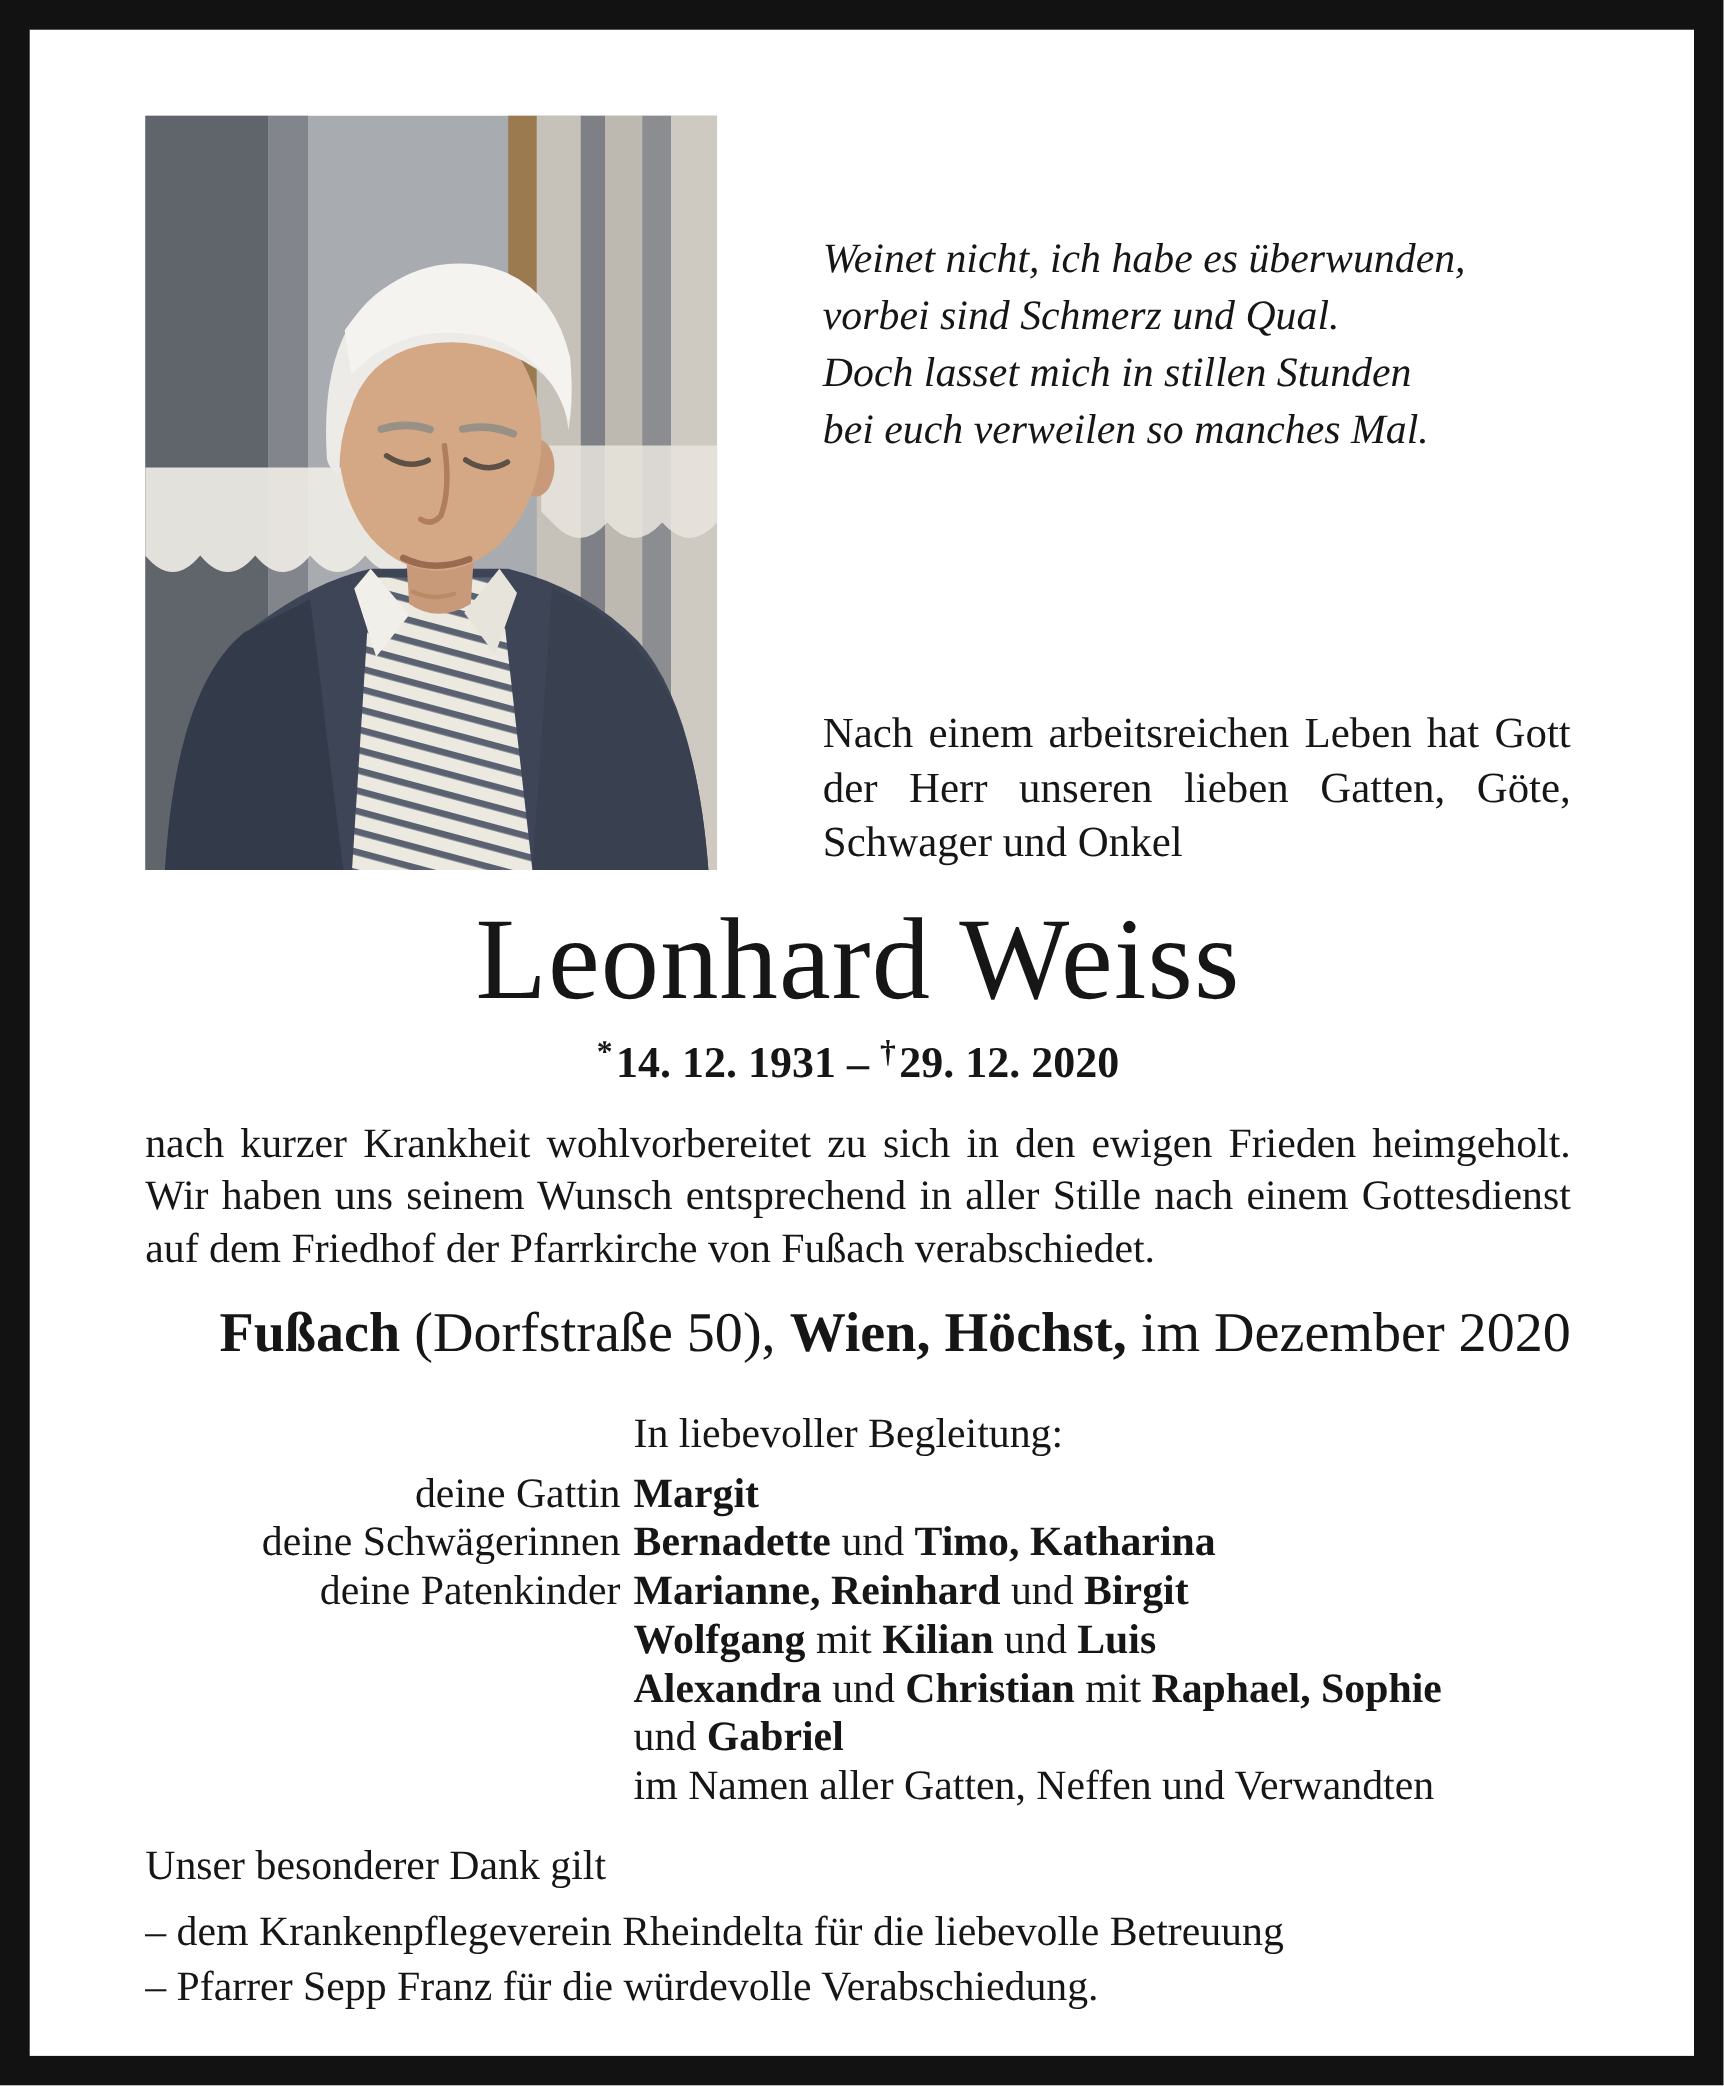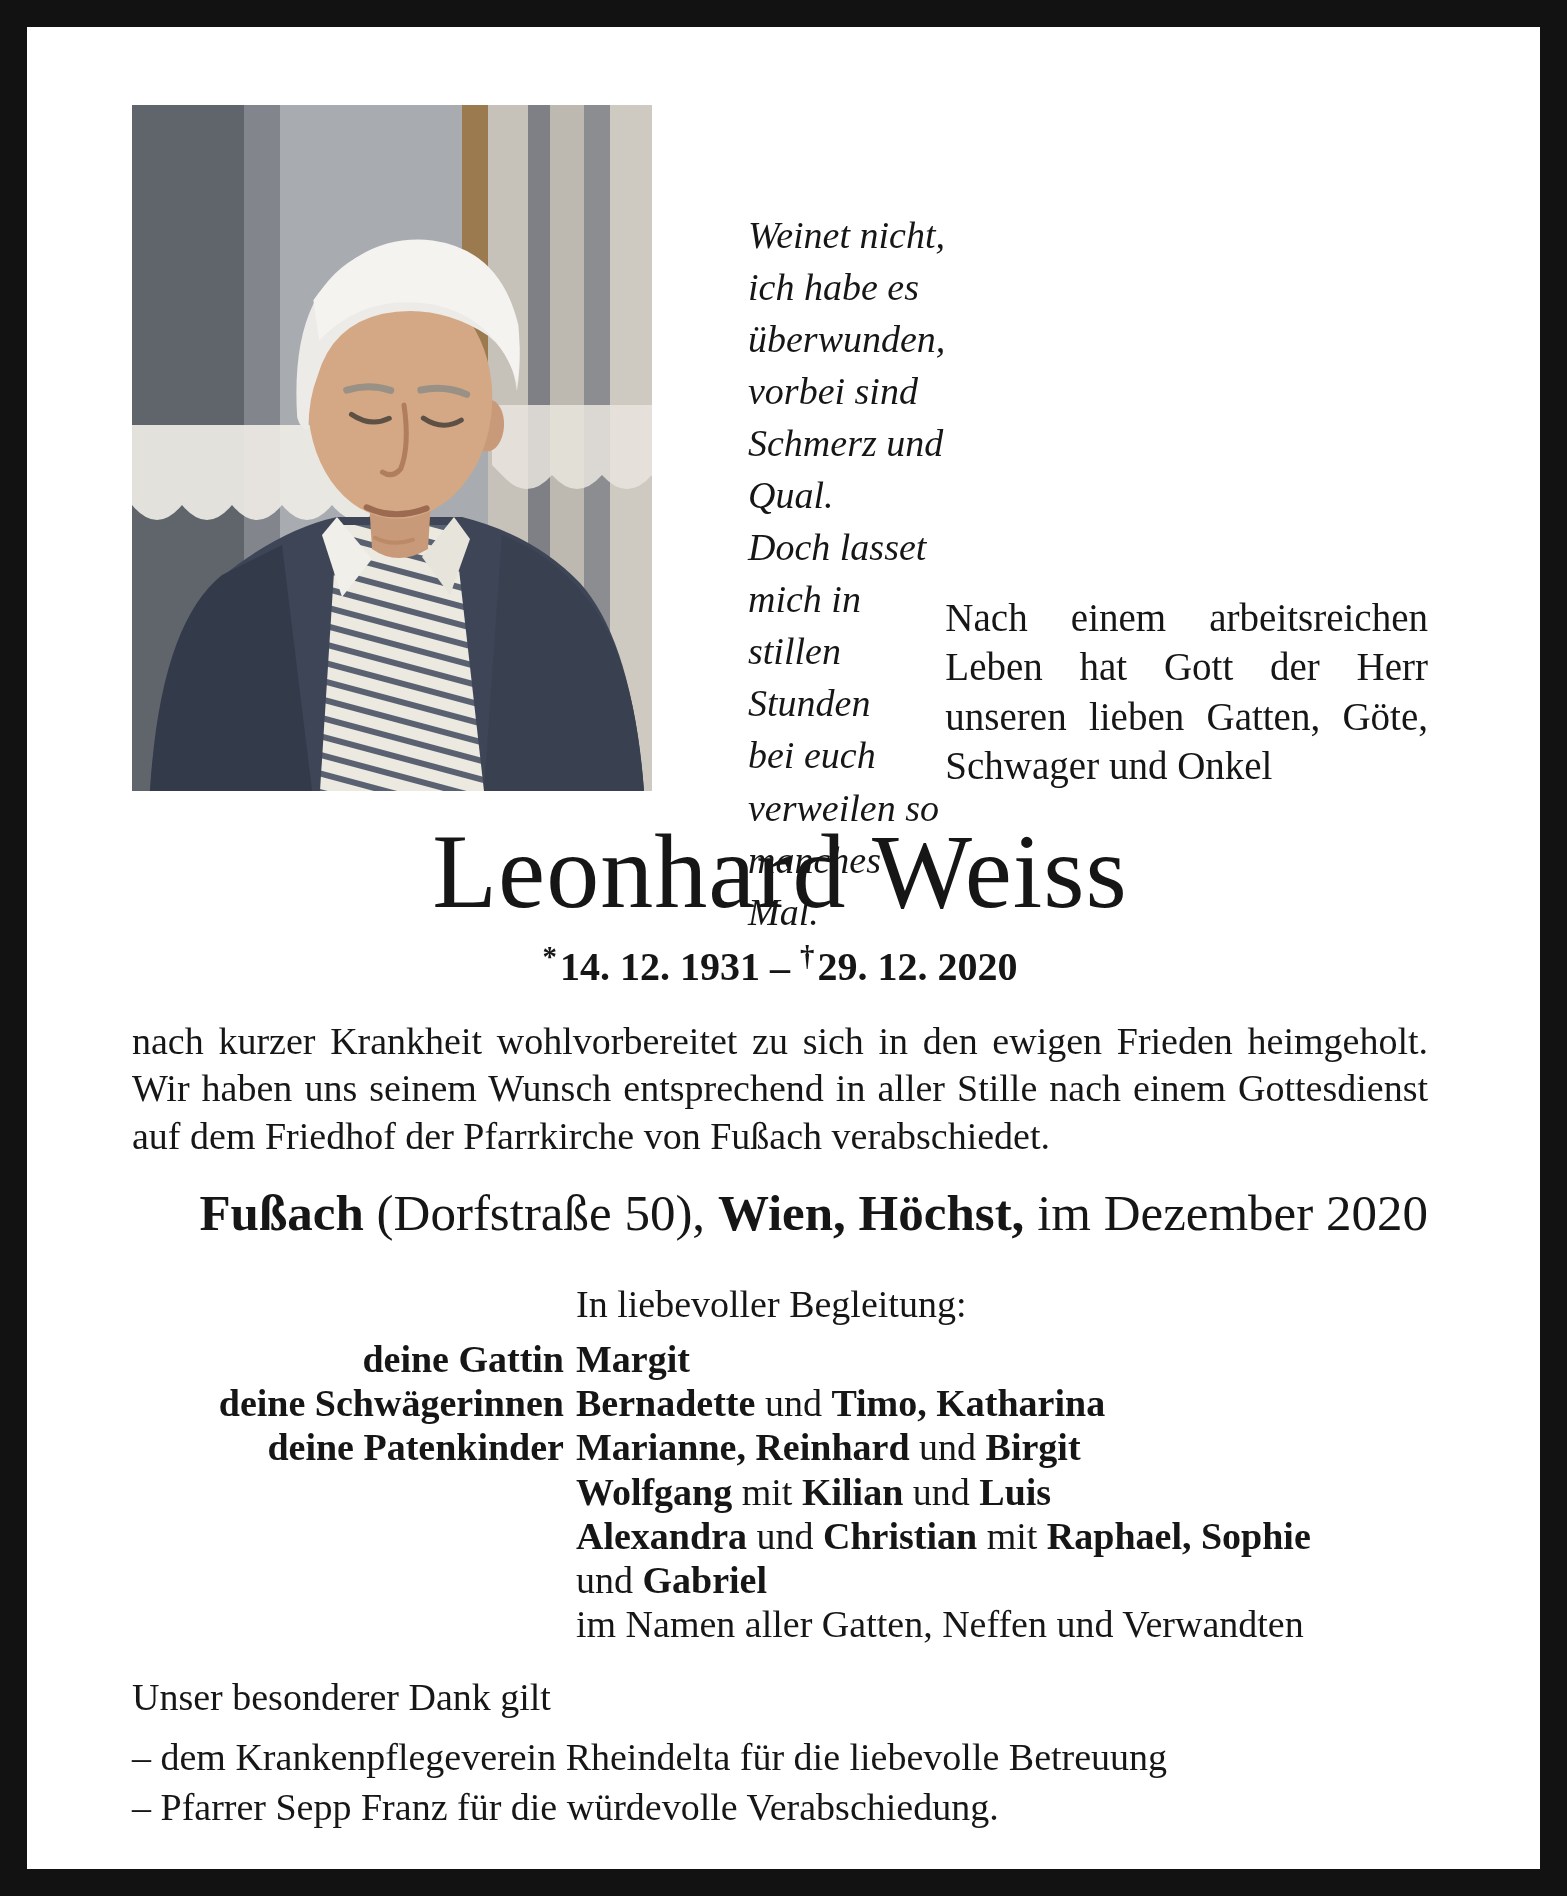--- a/index.html
+++ b/index.html
@@ -16,21 +16,21 @@
     height: 1896px;
     background: #ffffff;
     border: 27px solid #121212;
     padding: 78px 112px 0 105px;
     overflow: hidden;
     position: relative;
   }
   .top { display: flex; gap: 96px; }
   .photo-wrap { flex: 0 0 520px; height: 686px; }
   .photo-wrap svg { display: block; }
-  .right-col { flex: 1; display: flex; flex-direction: row; height: 686px; }
+  .right-col { flex: 1; display: flex; flex-direction: column; height: 686px; }
   .poem {
     margin-top: 104px;
     font-style: italic;
     font-size: 38px;
     line-height: 1.37;
   }
   .intro {
     margin-top: auto;
     font-size: 39px;
     line-height: 1.27;
@@ -65,21 +65,21 @@
   .b { font-weight: 700; }
   .rem-title { margin-top: 36px; margin-left: 444px; font-size: 38px; line-height: 1.26; }
   .rel-grid {
     margin-top: 8px;
     display: grid;
     grid-template-columns: 432px 1fr;
     column-gap: 12px;
     font-size: 38px;
     line-height: 1.16;
   }
-  .rel-label { text-align: right; white-space: nowrap; font-weight: bold; }
+  .rel-label { text-align: right; white-space: nowrap; }
   .rel-names { text-align: left; }
   .thanks-title { margin-top: 28px; font-size: 38px; line-height: 1.26; }
   .thanks-list { margin-top: 12px; font-size: 38px; }
   .thanks-item { line-height: 1.26; margin-top: 2px; }
 </style>
 </head>
 <body>
 
 <div class="frame">
 

